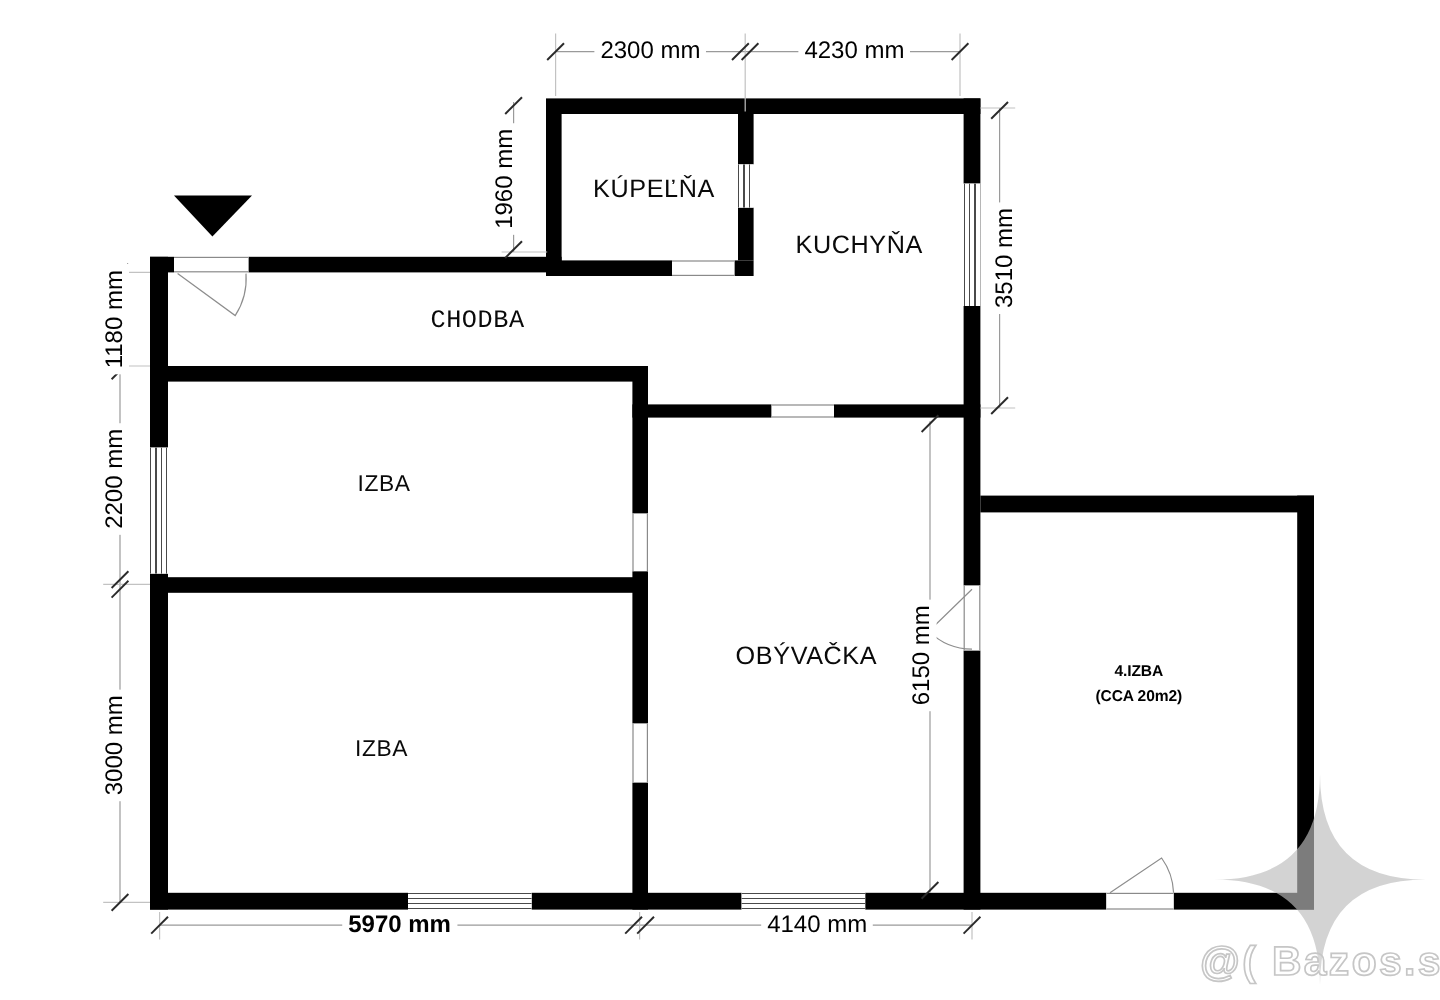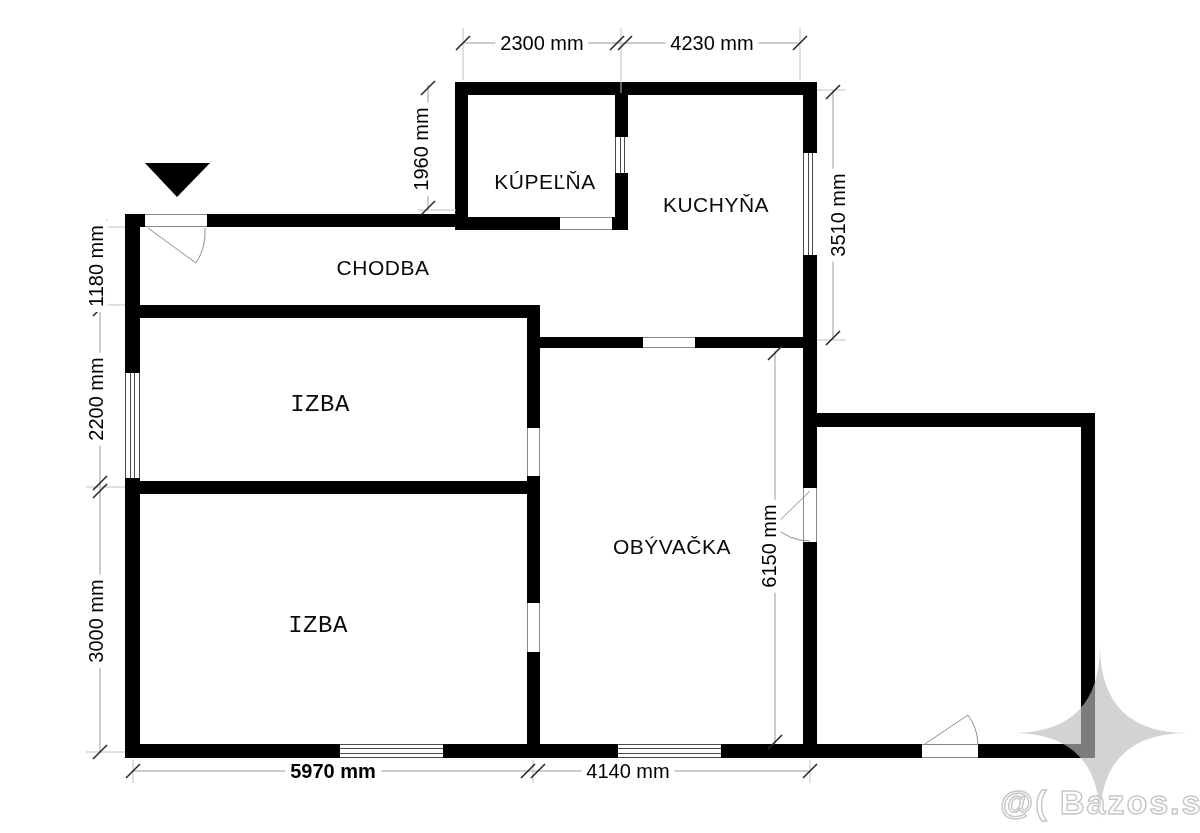--- a/index.html
+++ b/index.html
@@ -13,21 +13,21 @@
   .open{position:absolute;background:#fff;}
   .open-h{border-top:1px solid #8a8a8a;border-bottom:1px solid #8a8a8a;}
   .open-v{border-left:1px solid #8a8a8a;border-right:1px solid #8a8a8a;}
   svg.linework{position:absolute;left:0;top:0;}
   .dim-line{stroke:#9a9a9a;stroke-width:1;}
   .ext-line{stroke:#c2c2c2;stroke-width:1;}
   .tick{stroke:#2a2a2a;stroke-width:1.6;}
   .fan{stroke:#8d8d8d;stroke-width:1;fill:none;}
   .room-label{position:absolute;transform:translate(-50%,-50%);font-size:21px;letter-spacing:0.5px;
               color:#0a0a0a;white-space:nowrap;}
-  .room-label.small{font-size:24px;font-family:Liberation Mono, monospace;}
+  .room-label.small{font-size:19px;}
   .dim-label{position:absolute;transform:translate(-50%,-50%);font-size:20px;background:#fff;
              padding:0 5px;white-space:nowrap;color:#000;}
   .dim-label.rot{transform:translate(-50%,-50%) rotate(-90deg);}
   .annex-label{position:absolute;left:949px;top:570px;transform:translate(-50%,-50%);width:310px;
                text-align:center;font-size:13px;font-weight:700;line-height:1.6;letter-spacing:-0.1px;}
   .watermark-star{position:absolute;left:0;top:0;}
   .watermark-text{position:absolute;left:1000px;top:802px;transform:translate(0,-50%);
                   font-size:34px;font-weight:700;letter-spacing:2px;white-space:nowrap;
                   color:rgba(255,255,255,0.12);-webkit-text-stroke:1.4px #c6c6c6;}
 </style>
@@ -121,39 +121,41 @@
     <line class="tick" x1="768" y1="360" x2="782" y2="346"></line>
     <line class="tick" x1="768" y1="749" x2="782" y2="735"></line>
 
     <path class="fan" d="M 205 228 A 57 57 0 0 1 196 263 L 148 228"></path>
     <path class="fan" d="M 810 541 A 51 51 0 0 1 774 526 L 810 491"></path>
     <path class="fan" d="M 978 744 A 53 53 0 0 0 968 715 L 925 744"></path>
 
     <polygon points="145,163 210,163 177,197" fill="#000"></polygon>
   </svg>
 
-  <div class="room-label" style="left:545px;top:158px;margin-top:24px;">KÚPEĽŇA</div>
+  <div class="room-label" style="left:545px;top:158px;">KÚPEĽŇA</div>
   <div class="room-label" style="left:716px;top:205px;">KUCHYŇA</div>
-  <div class="room-label" style="left:383px;top:268px;">CHODBA</div>
+  <div class="room-label" style="left:398px;top:268px;font-family:Liberation Mono, monospace;">CHODBA</div>
   <div class="room-label small" style="left:320px;top:404px;">IZBA</div>
   <div class="room-label small" style="left:318px;top:625px;">IZBA</div>
   <div class="room-label" style="left:672px;top:547px;">OBÝVAČKA</div>
 
   <div class="annex-label">
+    <div>4.IZBA</div>
+    <div>(CCA 20m2)</div>
   </div>
 
   <div class="dim-label" style="left:542px;top:43px;text-align:right;">2300 mm</div>
   <div class="dim-label" style="left:712px;top:43px;">4230 mm</div>
   <div class="dim-label rot" style="left:421px;top:149px;">1960 mm</div>
   <div class="dim-label rot" style="left:96px;top:266px;">1180 mm</div>
   <div class="dim-label rot" style="left:96px;top:399px;">2200 mm</div>
   <div class="dim-label rot" style="left:96px;top:621px;">3000 mm</div>
   <div class="dim-label rot" style="left:838px;top:215px;">3510 mm</div>
   <div class="dim-label rot" style="left:769px;top:546px;">6150 mm</div>
   <div class="dim-label" style="left:333px;top:771px;font-weight:bold;">5970 mm</div>
-  <div class="dim-label" style="left:628px;top:771px;">4140 mm</div>
+  <div class="dim-label" style="left:681px;top:771px;">4140 mm</div>
 
   <svg class="watermark-star" width="1200" height="833" viewBox="0 0 1200 833">
     <path d="M 1100 645 Q 1100 733 1188 733 Q 1100 733 1100 821 Q 1100 733 1012 733 Q 1100 733 1100 645 Z" fill="#bcbcbc" fill-opacity="0.66"></path>
   </svg>
   <div class="watermark-text">@( Bazos.sk</div>
 
 </div>
 
 </body></html>

